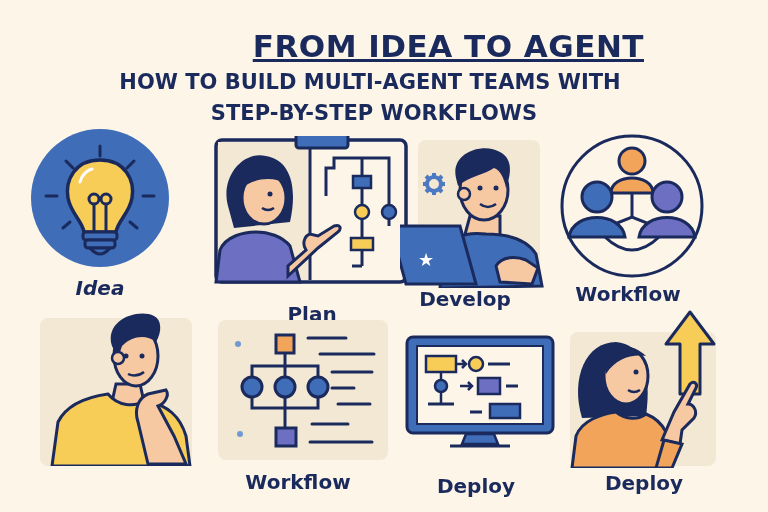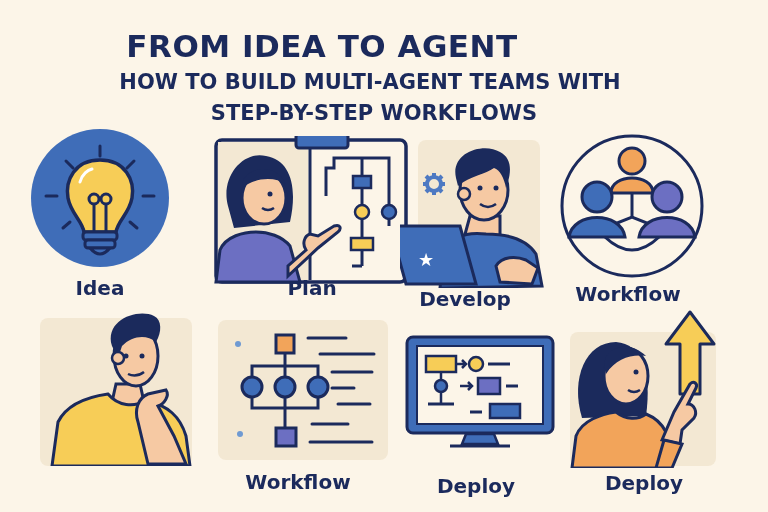--- a/index.html
+++ b/index.html
@@ -2,22 +2,22 @@
 <html><head>
 <meta charset="utf-8">
 <style>
   html, body { margin:0; padding:0; }
   body {
     width:768px; height:512px; overflow:hidden;
     background:#fcf5e8; position:relative;
     font-family:"DejaVu Sans", sans-serif; color:#1b2a5c;
   }
   .title {
-    position:absolute; left:0; width:644px; top:28px; text-align:center;
-    font-weight:bold; font-size:31px; letter-spacing:0.5px; color:#1b2a5c;
+    position:absolute; left:0; width:644px; top:28px; text-align:right;
+    font-weight:bold; font-size:31px; letter-spacing:0.5px; color:#1b2a5c;text-decoration:underline;
   }
   .subtitle {
     position:absolute; left:0; width:768px; text-align:center;
     font-weight:bold; font-size:21px; color:#1b2a5c; letter-spacing:0;
   }
   .sub1 { top:70px; left:-14px; }
   .sub2 { top:101px; left:-10px; }
   .label {
     position:absolute; font-weight:bold; font-size:20px; color:#1b2a5c;
     text-align:center; white-space:nowrap;
@@ -47,21 +47,21 @@
     <path d="M70 32 C45 32 35 52 38 70 C41 86 52 92 54 104 L86 104 C88 92 99 86 102 70 C105 52 95 32 70 32Z" fill="#f7cd57" stroke="#1b2a5c" stroke-width="3.5"></path>
     <path d="M50 54 C52 46 58 42 62 41" stroke="#fff" stroke-width="3" fill="none" stroke-linecap="round"></path>
     <path d="M64 104 L64 76 M76 104 L76 76" stroke="#1b2a5c" stroke-width="3"></path>
     <circle cx="64" cy="71" r="5" fill="none" stroke="#1b2a5c" stroke-width="3"></circle>
     <circle cx="76" cy="71" r="5" fill="none" stroke="#1b2a5c" stroke-width="3"></circle>
     <rect x="53" y="104" width="34" height="8" rx="3" fill="#3f6db8" stroke="#1b2a5c" stroke-width="3"></rect>
     <rect x="55" y="112" width="30" height="8" rx="3" fill="#3f6db8" stroke="#1b2a5c" stroke-width="3"></rect>
     <path d="M60 120 Q70 132 80 120Z" fill="#3f6db8" stroke="#1b2a5c" stroke-width="3"></path>
   </svg>
 </div>
-<div class="label" style="left:70px;top:276px;width:60px;">Idea</div>
+<div class="label" style="left:70px;top:276px;width:60px;font-style:italic;">Idea</div>
 
 <div class="panel" style="left:214px;top:136px;">
   <svg width="196" height="150">
     <rect x="2" y="4" width="190" height="142" rx="6" fill="#fcf5e8" stroke="#1b2a5c" stroke-width="3.5"></rect>
     <rect x="4" y="6" width="90" height="138" fill="#f3e8d3"></rect>
     <line x1="96" y1="6" x2="96" y2="144" stroke="#1b2a5c" stroke-width="3"></line>
     <rect x="82" y="-2" width="52" height="14" rx="3" fill="#3f6db8" stroke="#1b2a5c" stroke-width="3"></rect>
     <path d="M112 60 L112 32 L120 32 L120 22 L175 22 L175 90" fill="none" stroke="#1b2a5c" stroke-width="3"></path>
     <line x1="148" y1="22" x2="148" y2="130" stroke="#1b2a5c" stroke-width="3"></line>
     <rect x="139" y="40" width="18" height="12" fill="#3f6db8" stroke="#1b2a5c" stroke-width="2.5"></rect>
@@ -72,21 +72,21 @@
 
     <path d="M14 70 C6 40 30 14 52 20 C76 24 84 50 76 86 L20 92 Z" fill="#1b2a5c"></path>
     <ellipse cx="50" cy="62" rx="22" ry="26" fill="#f6c9a3" stroke="#1b2a5c" stroke-width="3"></ellipse>
     <path d="M28 48 C32 30 62 26 72 48 C60 40 40 42 28 52Z" fill="#1b2a5c"></path>
     <circle cx="56" cy="58" r="2.5" fill="#1b2a5c"></circle>
     <path d="M48 72 Q54 76 60 72" stroke="#1b2a5c" stroke-width="2.5" fill="none"></path>
     <path d="M2 146 L6 114 C12 100 30 96 42 96 C54 96 68 100 76 110 L86 146Z" fill="#6c6fc2" stroke="#1b2a5c" stroke-width="3"></path>
     <path d="M74 140 L104 112 L124 96 C128 92 126 88 120 90 L104 100 L96 98 C90 100 88 108 92 114 L74 130Z" fill="#f6c9a3" stroke="#1b2a5c" stroke-width="3"></path>
   </svg>
 </div>
-<div class="label" style="left:272px;top:276px;width:80px;">Plan</div>
+<div class="label" style="left:272px;top:302px;width:80px;">Plan</div>
 
 <div class="panel" style="left:400px;top:138px;">
   <svg width="150" height="150">
     <rect x="18" y="2" width="122" height="140" rx="8" fill="#f3e8d3"></rect>
     <g transform="translate(34,46)">
       <circle r="7" fill="none" stroke="#4d79c2" stroke-width="4"></circle>
       <g stroke="#4d79c2" stroke-width="4">
         <line x1="0" y1="-11" x2="0" y2="-7"></line>
           <line x1="0" y1="7" x2="0" y2="11"></line>
         <line x1="-11" y1="0" x2="-7" y2="0"></line>

